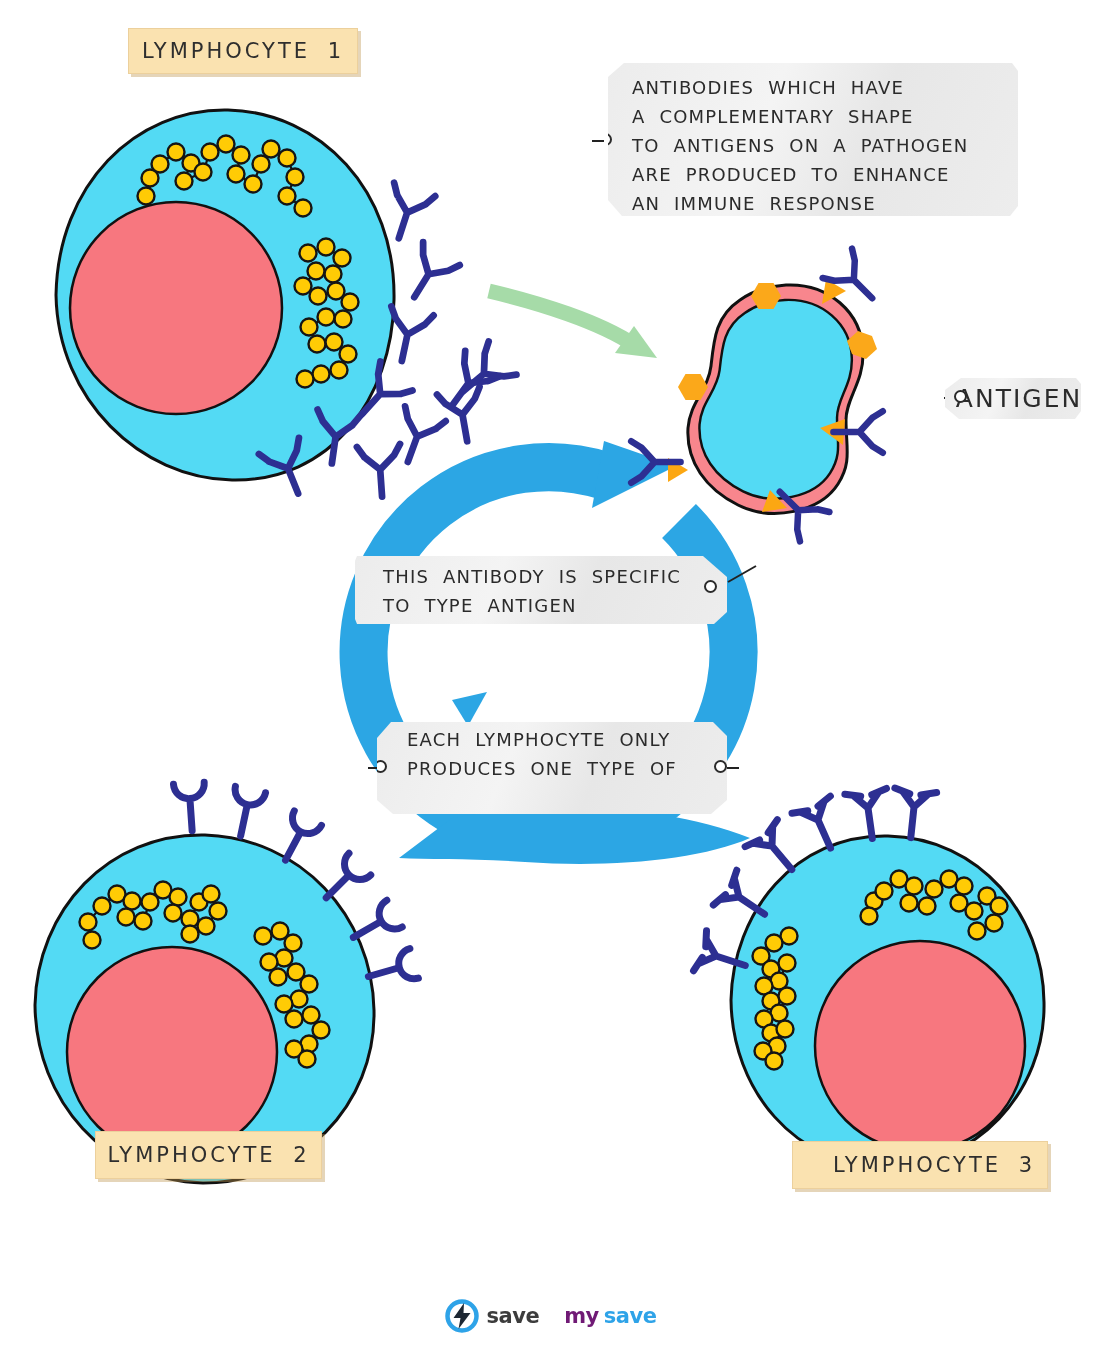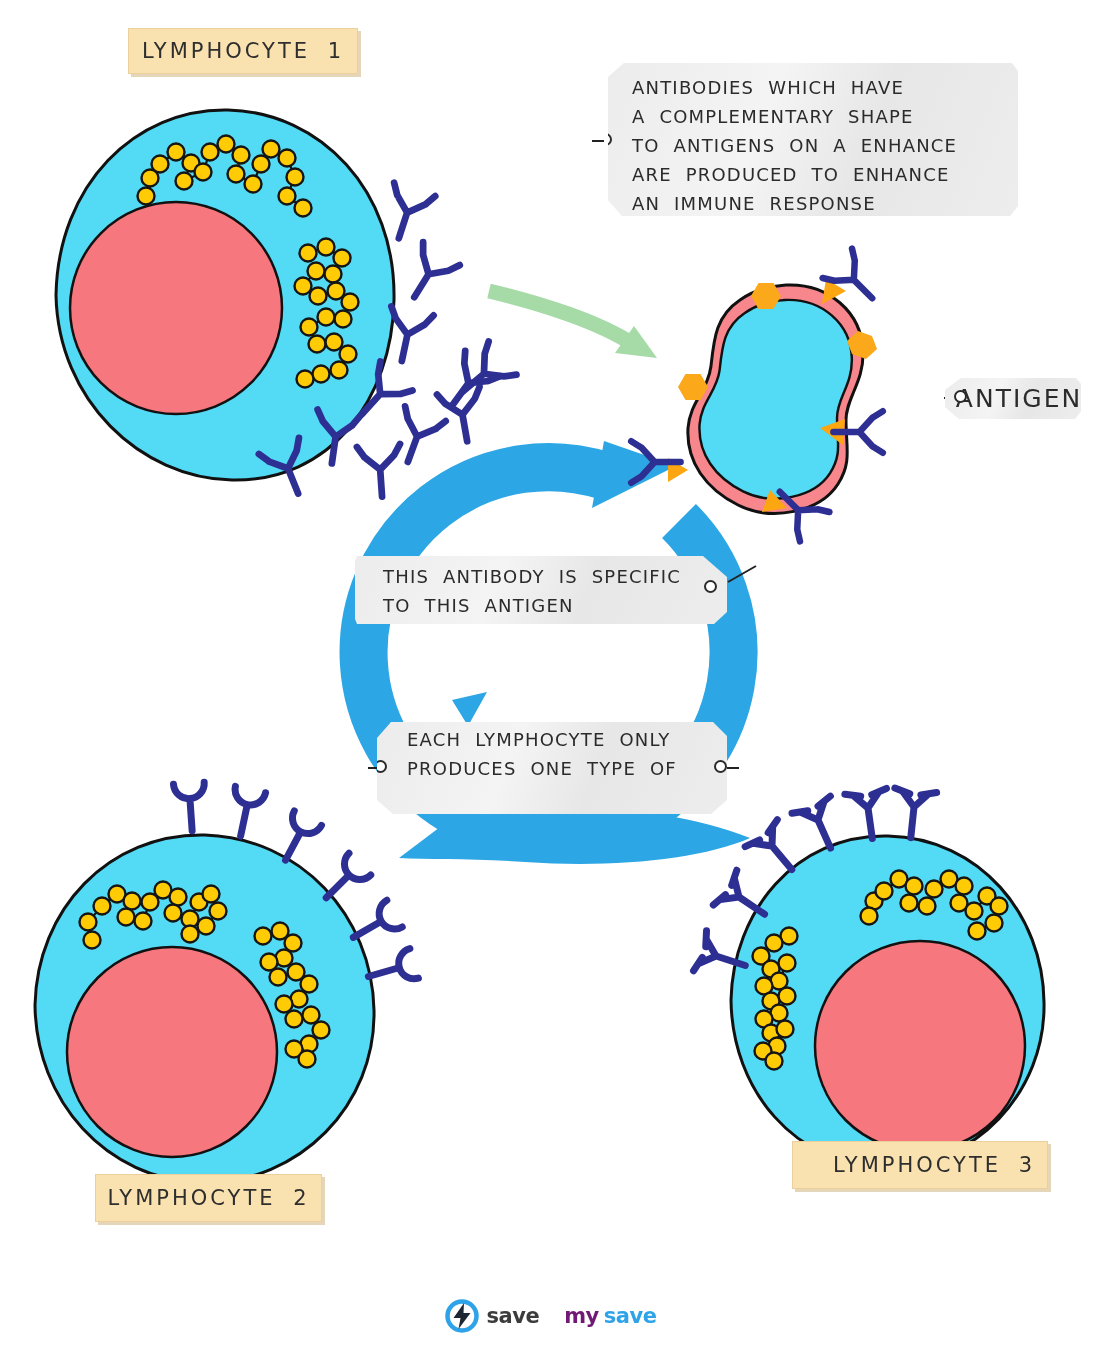--- a/index.html
+++ b/index.html
@@ -5,21 +5,21 @@
   html,body{margin:0;padding:0;background:#fff;}
   .canvas{position:relative;width:1100px;height:1357px;background:#ffffff;overflow:hidden;
           font-family:"DejaVu Sans",sans-serif;}
   .art{position:absolute;left:0;top:0;}
 
   
   .cell-label{position:absolute;background:#FAE2B0;color:#2e2e2e;display:flex;align-items:center;
               justify-content:center;font-size:21px;letter-spacing:3px;word-spacing:8px;
               box-shadow:3px 3px 0 rgba(190,150,80,.4);border:1px solid #ecd09c;}
   .lbl-1{left:128px;top:28px;width:228px;height:44px;}
-  .lbl-2{left:95px;top:1174px;width:225px;height:46px;}
+  .lbl-2{left:95px;top:1131px;width:225px;height:46px;}
   .lbl-3{left:792px;top:1141px;width:226px;height:46px;padding-left:28px;}
 
   
   .callout{position:absolute;color:#2b2b2b;
            background:linear-gradient(112deg,#ececec 0%,#f4f4f4 38%,#e7e7e7 62%,#ededed 100%);
            filter:drop-shadow(1px 2px 0 rgba(0,0,0,.14));}
   .callout .ln{display:block;height:29px;line-height:29px;font-size:18px;letter-spacing:1.2px;
                word-spacing:7px;white-space:nowrap;}
   .co-top{left:608px;top:63px;width:410px;height:153px;padding:10px 8px 0 24px;box-sizing:border-box;
           clip-path:polygon(16px 0,calc(100% - 6px) 0,100% 8px,100% calc(100% - 10px),
@@ -261,29 +261,29 @@
   </svg>
 
   <div class="cell-label lbl-1">LYMPHOCYTE 1</div>
   <div class="cell-label lbl-2">LYMPHOCYTE 2</div>
   <div class="cell-label lbl-3">LYMPHOCYTE 3</div>
 
   <div class="callout co-top">
     <span class="hole" style="left:-9px;top:70px;"></span>
     <span class="ln">ANTIBODIES WHICH HAVE</span>
     <span class="ln">A COMPLEMENTARY SHAPE</span>
-    <span class="ln">TO ANTIGENS ON A ENHANCE</span>
+    <span class="ln">TO ANTIGENS ON A PATHOGEN</span>
     <span class="ln">ARE PRODUCED TO ENHANCE</span>
     <span class="ln">AN IMMUNE RESPONSE</span>
   </div>
 
   <div class="callout co-specific">
     <span class="hole" style="left:349px;top:24px;"></span>
     <span class="ln">THIS ANTIBODY IS SPECIFIC</span>
-    <span class="ln">TO THIS ANTIGEN</span>
+    <span class="ln">TO TYPE ANTIGEN</span>
   </div>
 
   <div class="callout co-onetype">
     <span class="hole" style="left:-3px;top:38px;"></span>
     <span class="hole" style="left:337px;top:38px;"></span>
     <span class="ln">EACH LYMPHOCYTE ONLY</span>
     <span class="ln">PRODUCES ONE TYPE OF</span>
   </div>
 
   <div class="callout co-antigen">

